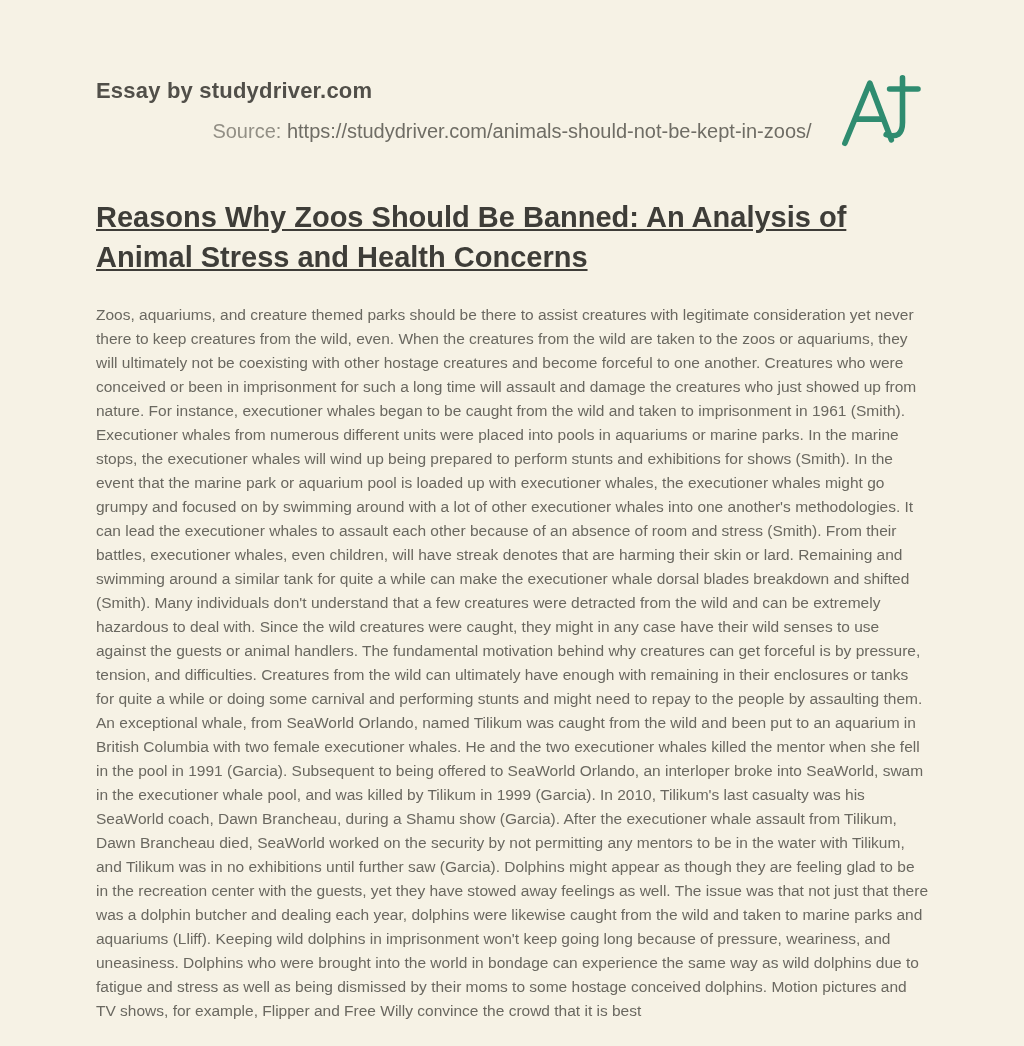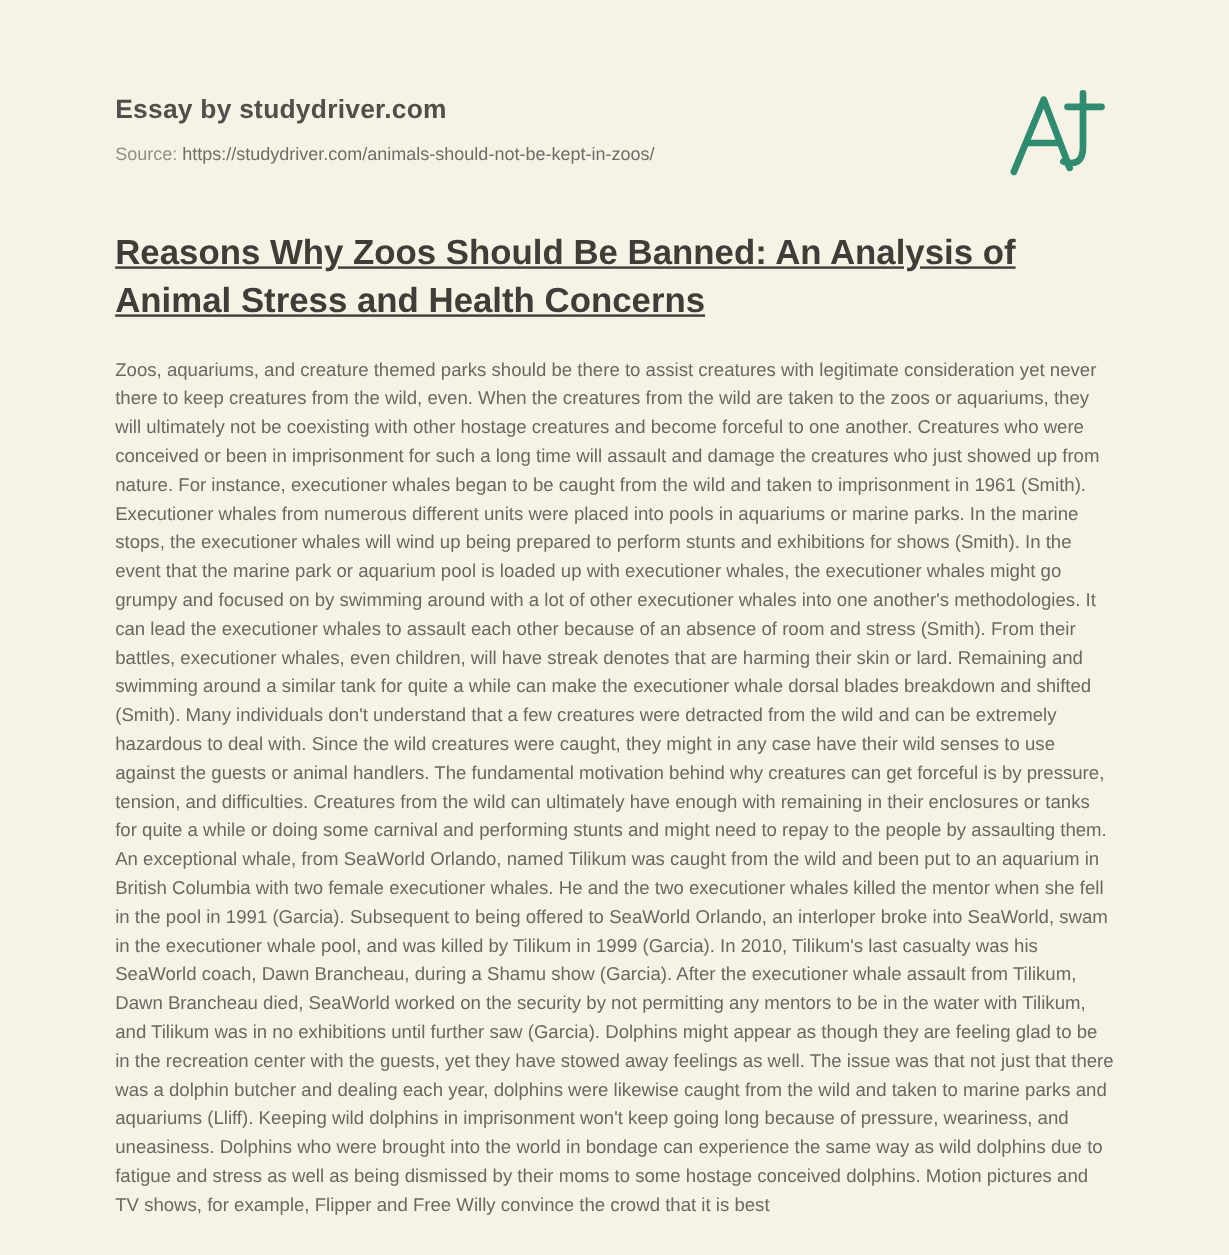--- a/index.html
+++ b/index.html
@@ -17,22 +17,23 @@
     background: #f6f2e5;
   }
   .byline {
     font-size: 22px;
     font-weight: 700;
     color: #514f49;
     letter-spacing: 0.2px;
   }
   .source-line {
     margin-top: 16px;
-    font-size: 15px;
+    font-size: 20px;
     color: #928f85;
+    text-align: center;
   }
   .source-line a {
     color: #6f6d65;
     text-decoration: none;
     cursor: pointer;
   }
   .logo {
     position: absolute;
     top: 68px;
     right: 100px;

